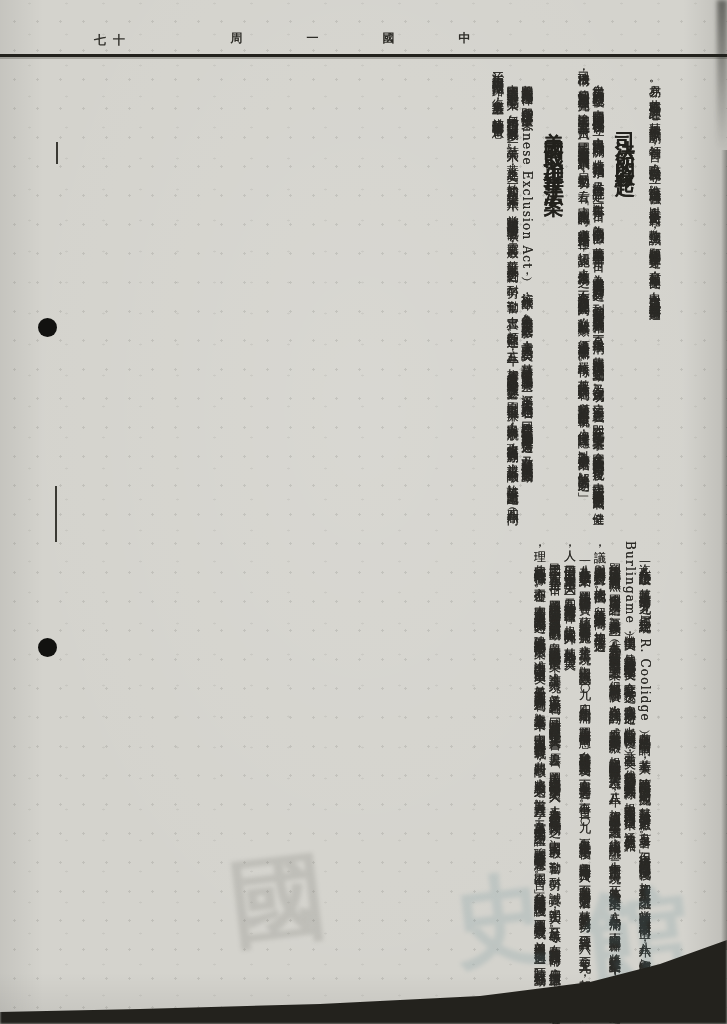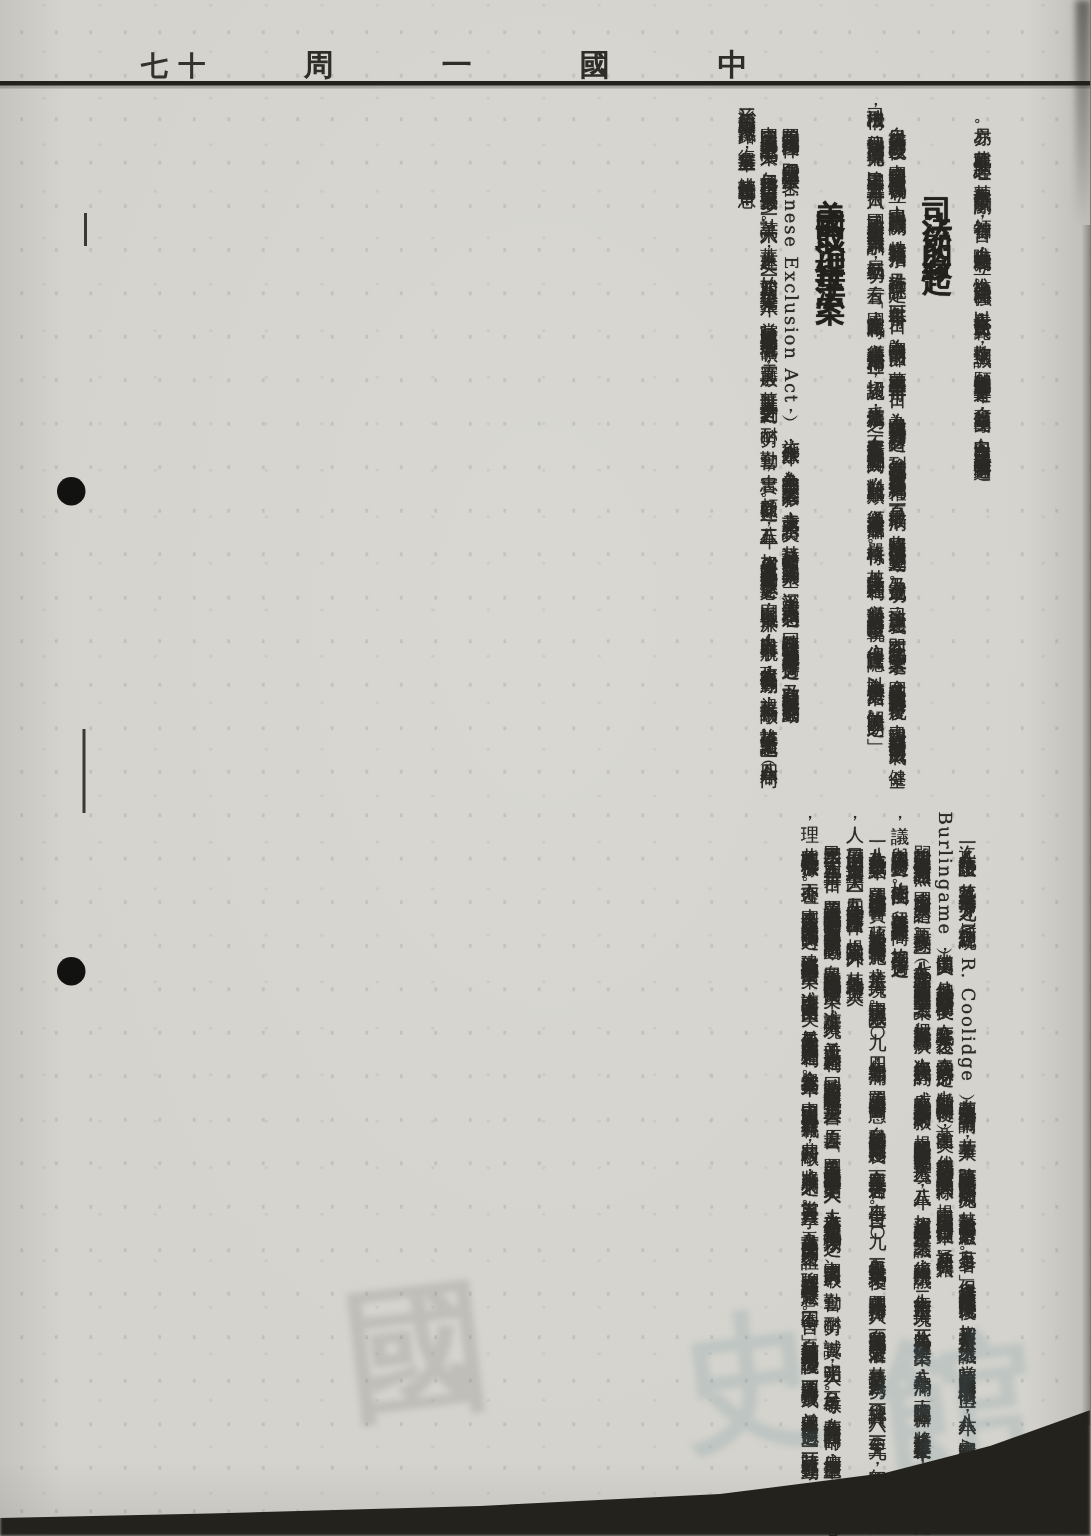--- a/index.html
+++ b/index.html
@@ -18,22 +18,22 @@
   .noise{
     position:absolute;inset:0;pointer-events:none;opacity:.55;
     background-image:
       radial-gradient(rgba(40,40,35,0.20) 1px, transparent 1.2px),
       radial-gradient(rgba(40,40,35,0.12) 1px, transparent 1.3px);
     background-size:23px 29px,37px 31px;
     background-position:3px 7px,11px 19px;
   }
   
   .hdr{position:absolute;top:28px;left:0;width:100%;height:26px;}
-  .pageno{position:absolute;left:94px;top:4px;font-size:18px;letter-spacing:7px;font-weight:bold;color:#33322d;}
-  .masthead{position:absolute;left:50%;transform:translateX(-50%);top:2px;font-size:20px;font-weight:bold;letter-spacing:26px;white-space:nowrap;color:#2e2d28;}
+  .pageno{position:absolute;left:94px;top:4px;font-size:12px;letter-spacing:7px;font-weight:bold;color:#33322d;}
+  .masthead{position:absolute;left:50%;transform:translateX(-50%);top:2px;font-size:12px;font-weight:bold;letter-spacing:26px;white-space:nowrap;color:#2e2d28;}
   .toprule{position:absolute;top:54px;left:0;width:727px;height:3px;background:#23221d;box-shadow:0 2px 0 rgba(35,34,29,.25);}
   
   .vblock{
     position:absolute;writing-mode:vertical-rl;text-orientation:mixed;
     font-size:12px;line-height:14.6px;letter-spacing:1.2px;
     color:#2b2a26;text-align:justify;
     text-shadow:0 0 .5px rgba(43,42,38,.85);
   }
   .top-block{top:62px;left:64px;width:598px;height:444px;}
   .bot-block{top:541px;left:66px;width:586px;height:462px;line-height:15px;}

